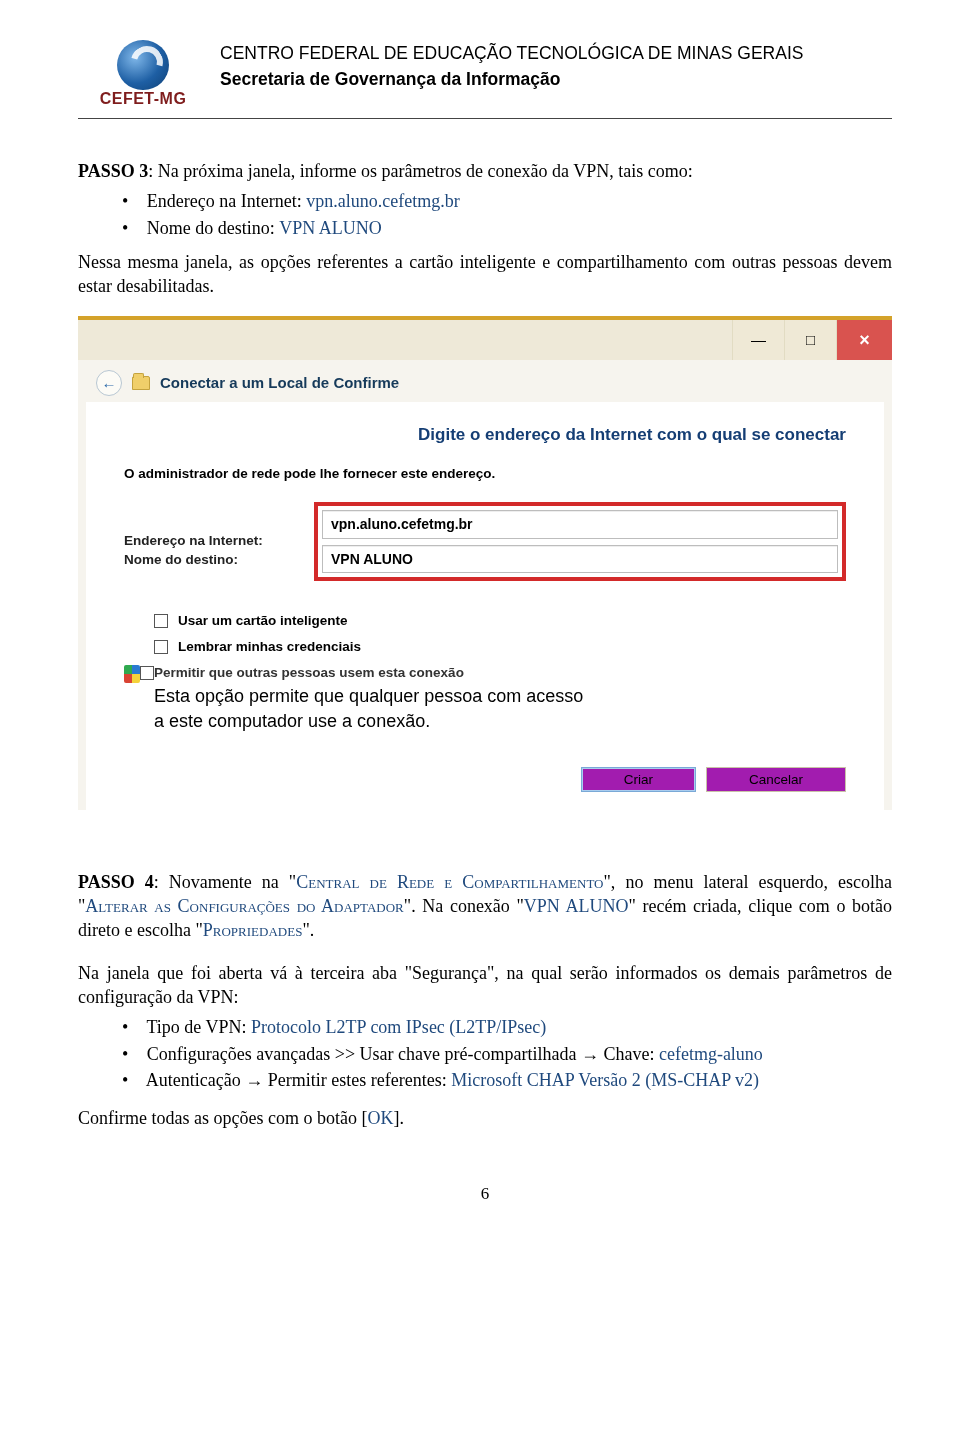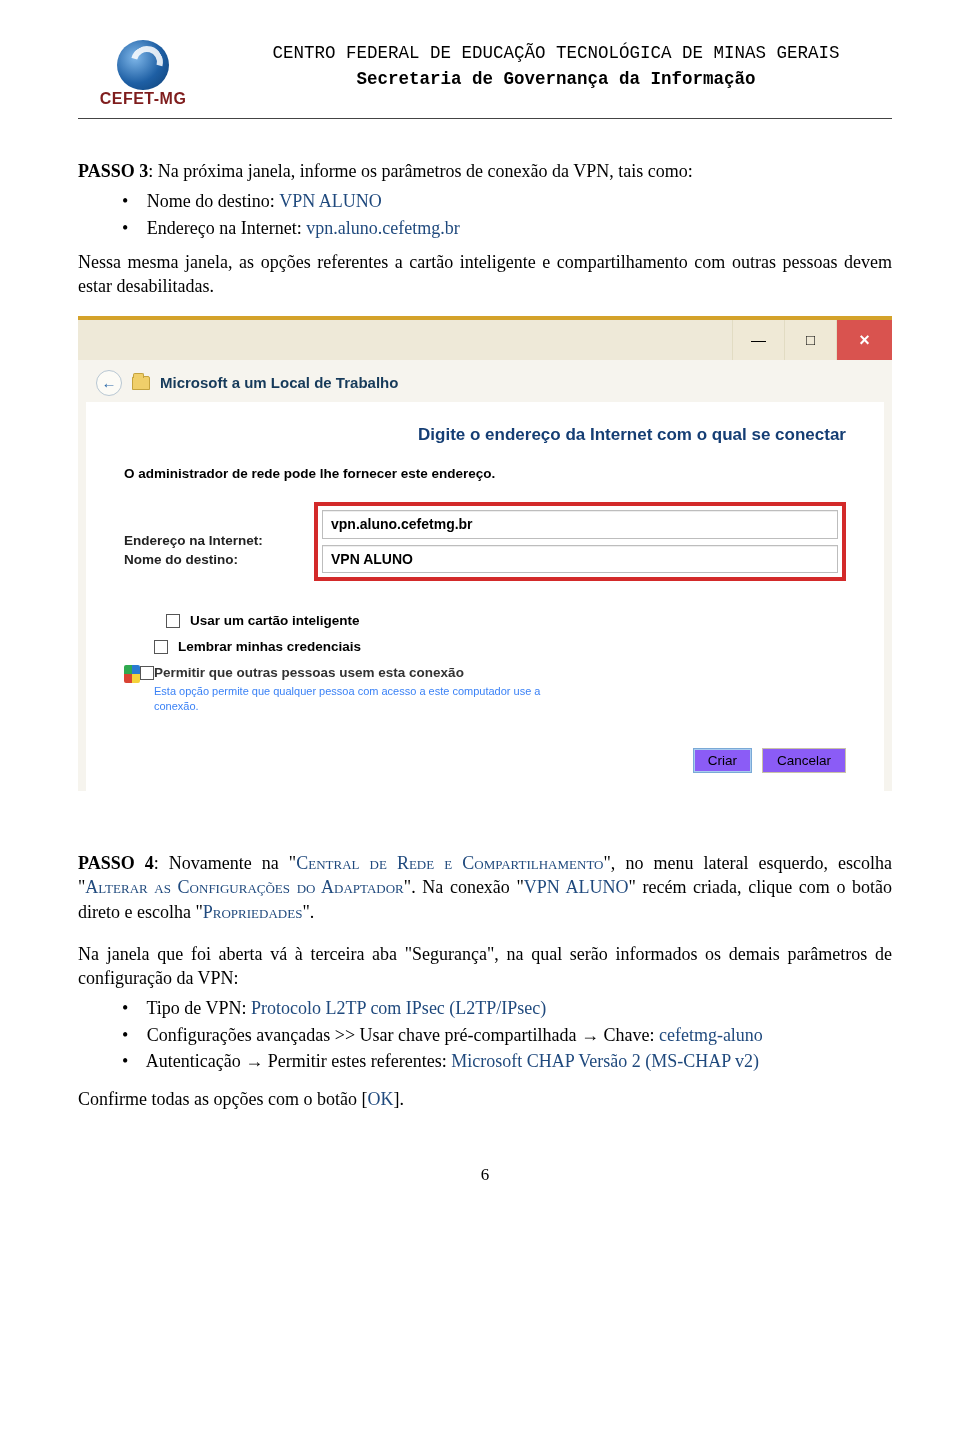--- a/index.html
+++ b/index.html
@@ -25,21 +25,21 @@
     position: relative; overflow: hidden;
   }
   .logo .swirl::after {
     content: ""; position: absolute; inset: 6px 6px 12px 14px;
     border: 6px solid rgba(255,255,255,0.85);
     border-left-color: transparent; border-bottom-color: transparent;
     border-radius: 50%;
     transform: rotate(-30deg);
   }
   .logo .txt { font-family: Arial, sans-serif; font-weight: 900; font-size: 16px; letter-spacing: 0.5px; color: #7f1d1d; margin-top: -2px; }
-  .hdr-titles { flex: 1; text-align: center; font-family: Liberation Mono, monospace; }
+  .hdr-titles { flex: 1; font-family: Liberation Sans, sans-serif; }
   .hdr-t1 { font-size: 17.5px; margin-top: 2px; }
   .hdr-t2 { font-size: 17.5px; font-weight: 700; margin-top: 2px; }
   .hdr-line { border: none; border-top: 1px solid #444; margin: 6px 0 40px 0; }
 
   
   p { margin: 0 0 6px 0; text-align: justify; }
   .step-head b { font-weight: 700; }
   .blue-serif { color: #1f497d; font-family: "Times New Roman", serif; }
   .smallcaps { font-variant: small-caps; }
   ul.bullets { list-style: none; margin: 2px 0 10px 44px; }
@@ -68,23 +68,23 @@
   .wiz-h { color:#153e74; font-weight:700; font-size:17px; margin-bottom:18px;text-align:right; }
   .wiz-p { color:#000000; font-weight:700; font-size:13.5px; margin-bottom:18px; }
   .formrow{ display:flex; align-items:center; margin:4px 0; }
   .formrow .lbl{ width:190px; color:#222; font-weight:700; font-size:13.5px; }
   .redbox{ border:4px solid #d32a2a; padding:4px 4px; flex:1; display:flex; flex-direction:column; gap:6px; }
   .tbox{ border:1px solid #bdbdbd; background:#fff; padding:4px 8px; font-family: Tahoma, sans-serif; font-weight:700; font-size:14px; box-shadow: inset 0 1px 0 #eee;}
   .chkline{ display:flex; align-items:flex-start; gap:10px; margin:8px 0 2px 0; font-weight:700; font-size:13.5px;}
   .chkbox{ width:14px; height:14px; border:1px solid #555; background:#fff; margin-top:2px; flex-shrink:0;}
   .shield{width:16px;height:18px;border-radius:2px;background:conic-gradient(from 0deg,#2a7ad1 0 25%,#f4d23a 0 50%,#d94333 0 75%,#2fa94f 0 100%);flex-shrink:0;margin-top:1px;}
   .chkblock{font-weight:700; font-size:13.5px; color:#333;}
-  .chkblock .sub{ font-weight:400; color:#3b82f6; font-size:11px; margin-top:2px; max-width:430px; line-height:1.35;}
+  .chkblock .sub{ font-weight:400; color:#000000; font-size:18px; margin-top:2px; max-width:430px; line-height:1.35;}
   .wiz-btns{ display:flex; justify-content:flex-end; gap:10px; margin-top:34px;}
-  .wiz-btns button{ font-family:Tahoma,sans-serif; font-size:13.5px; padding:4px 14px; background:#8b5cf6; border:1px solid #c9c2a8;}
+  .wiz-btns button{ font-family:Tahoma,sans-serif; font-size:13.5px; padding:4px 42px; background:#a21caf; border:1px solid #c9c2a8;}
   .wiz-btns button:first-child{ border:1px solid #7aa9d6; box-shadow:0 0 0 1px #a9cdef inset;}
 
   .pagenum { text-align:center; font-family:"Times New Roman",serif; font-size:17px; margin-top:52px;}
 </style>
 </head>
 <body>
 
 <div class="page">
 
   <div class="hdr">
@@ -97,60 +97,60 @@
       <div class="hdr-t2">Secretaria de Governança da Informação</div>
     </div>
   </div>
   <hr class="hdr-line">
 
   <p class="step-head">
     <b>PASSO 3</b><span>: Na próxima janela, informe os parâmetros de conexão da VPN, tais como:</span>
   </p>
   <ul class="bullets">
     <li>
-      <span>Nome do destino: </span><span class="blue-serif">VPN ALUNO</span>
+      <span>Endereço na Internet: </span><span class="blue-serif">vpn.aluno.cefetmg.br</span>
     </li>
     <li>
-      <span>Endereço na Internet: </span><span class="blue-serif">vpn.aluno.cefetmg.br</span>
+      <span>Nome do destino: </span><span class="blue-serif">VPN ALUNO</span>
     </li>
   </ul>
   <p>Nessa mesma janela, as opções referentes a cartão inteligente e compartilhamento com outras pessoas devem estar desabilitadas.</p>
 
   <div class="win">
     <div class="titlebar">
       <div class="wbtn">—</div>
       <div class="wbtn">□</div>
       <div class="wbtn close">×</div>
     </div>
     <div class="wiz-hdr">
       <div class="backbtn">
           <span>←</span>
         </div>
       <div class="foldericon"></div>
-      <span>Microsoft a um Local de Trabalho</span>
+      <span>Conectar a um Local de Confirme</span>
     </div>
     <div class="wiz-body">
       <div class="wiz-h">Digite o endereço da Internet com o qual se conectar</div>
       <div class="wiz-p">O administrador de rede pode lhe fornecer este endereço.</div>
 
       <div class="formrow">
         <div class="lbl">Endereço na Internet:</div>
         <div class="redbox">
           <div class="tbox">vpn.aluno.cefetmg.br</div>
           <div class="tbox">VPN ALUNO</div>
         </div>
       </div>
       <div class="formrow" style="margin-top:-34px;">
         <div class="lbl">Nome do destino:</div>
         <div style="flex:1"></div>
       </div>
 
       <div style="height:30px"></div>
 
-      <div class="chkline" style="margin-left:42px;">
+      <div class="chkline" style="margin-left:30px;">
         <div class="chkbox"></div>
         <div>Usar um cartão inteligente</div>
       </div>
       <div class="chkline" style="margin-left:30px;">
         <div class="chkbox"></div>
         <div>Lembrar minhas credenciais</div>
       </div>
       <div class="chkline" style="gap:0;">
         <div class="shield"></div>
         <div class="chkbox"></div>

